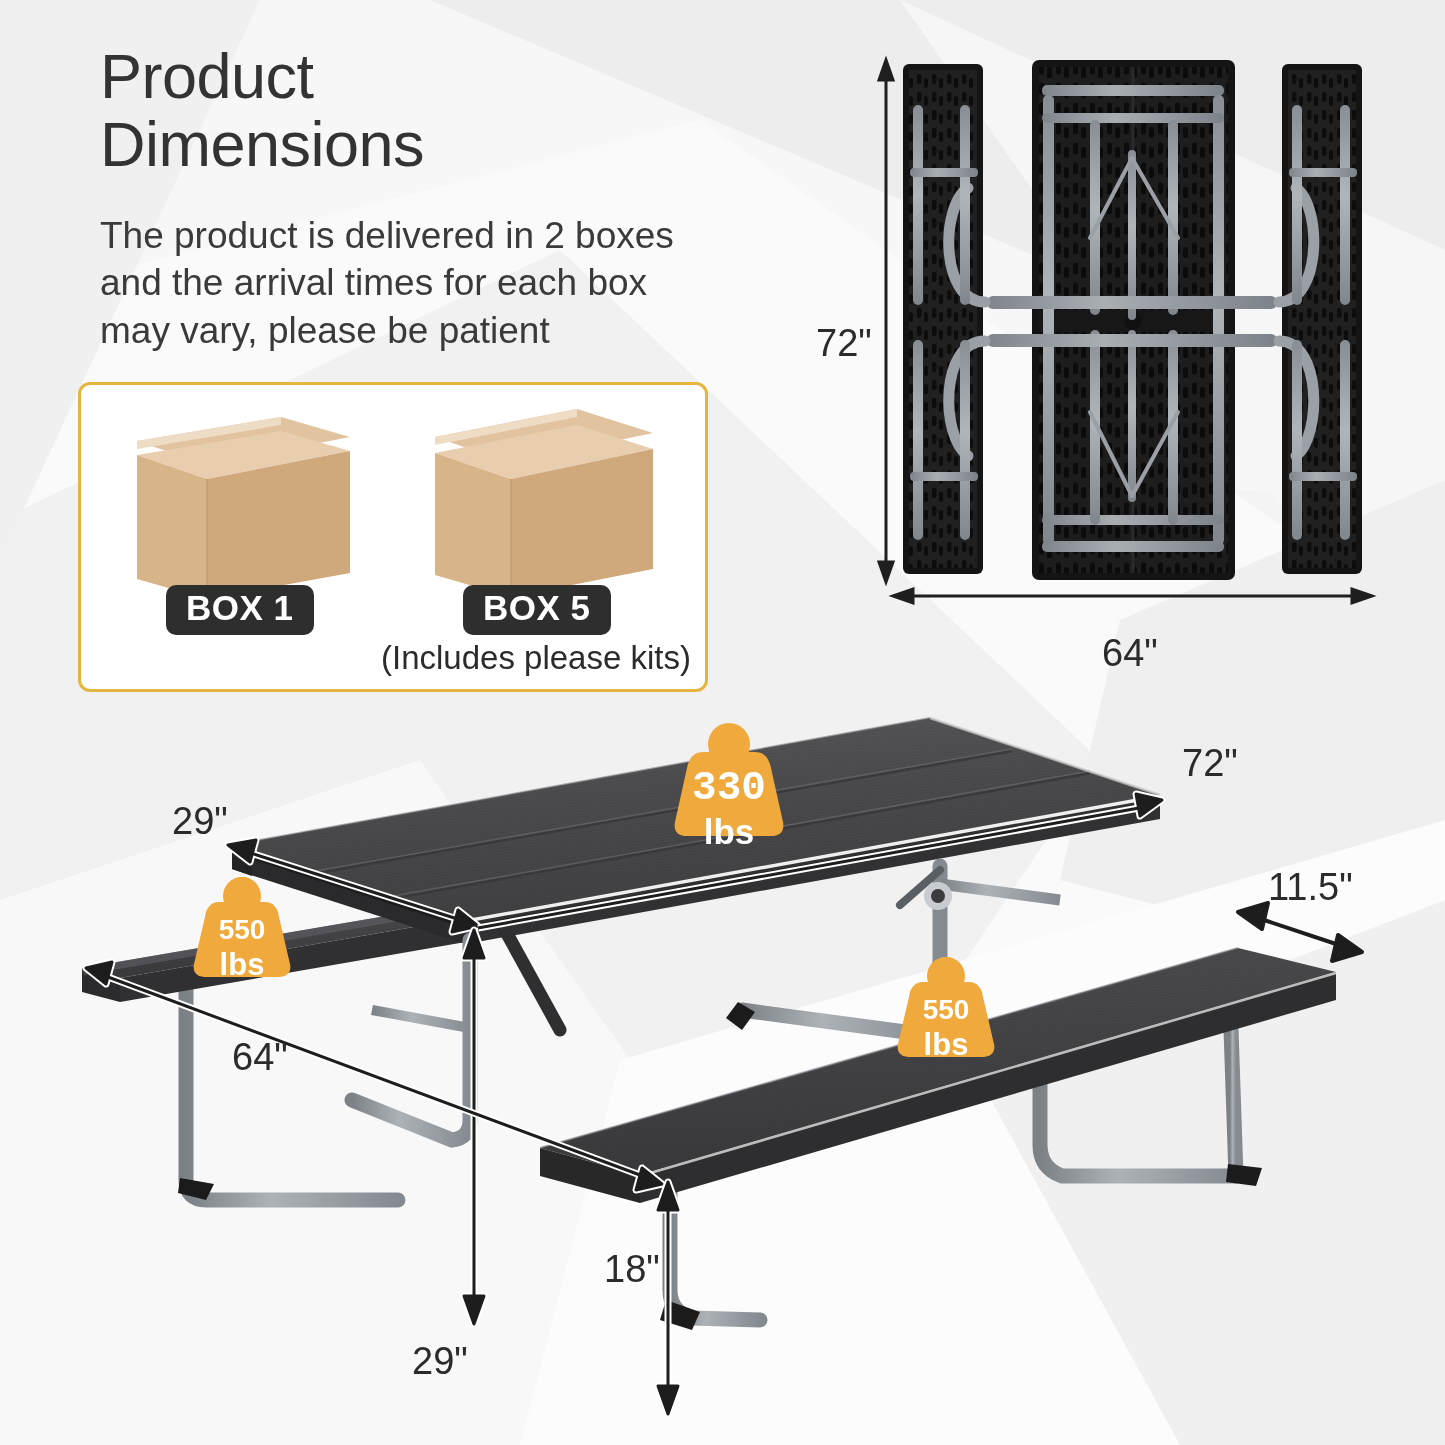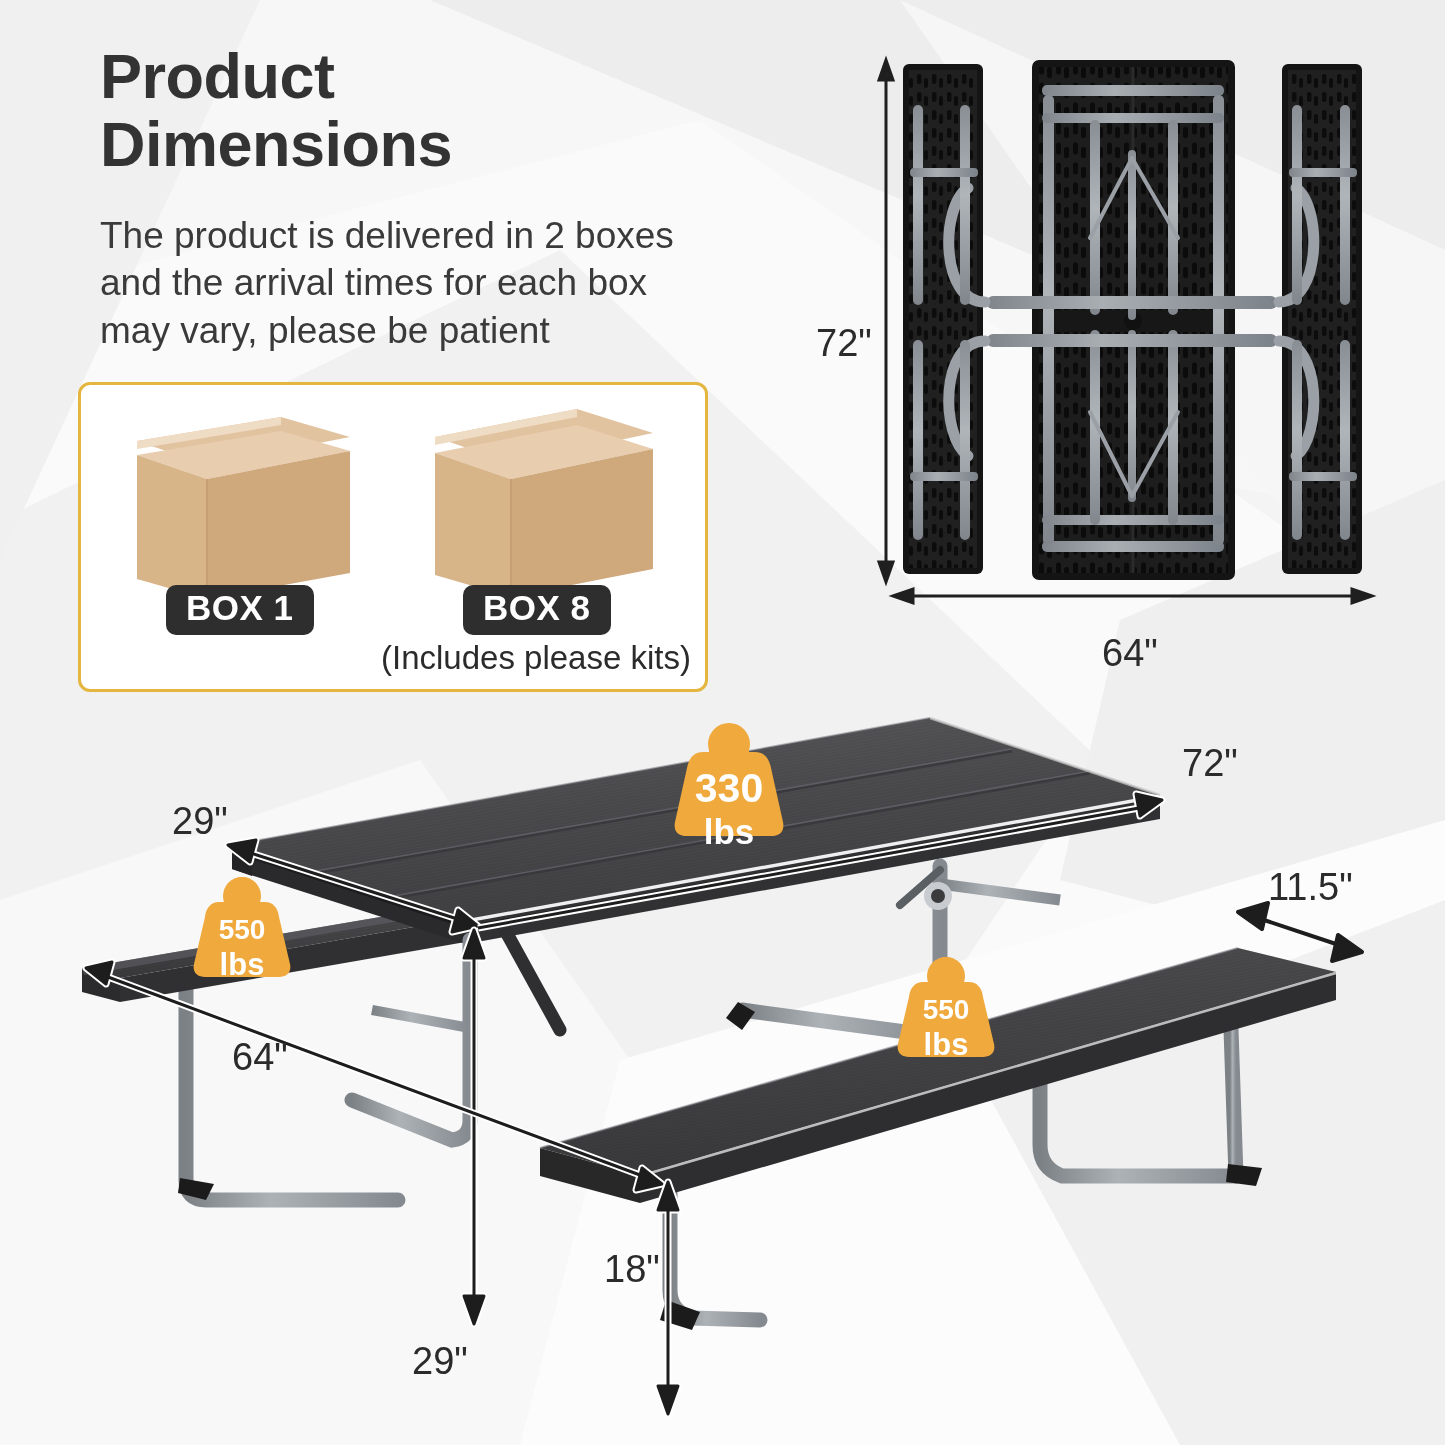--- a/index.html
+++ b/index.html
@@ -18,21 +18,21 @@
   .bg-svg { position: absolute; inset: 0; width: 1445px; height: 1445px; }
 
   
   .title {
     position: absolute;
     left: 100px;
     top: 42px;
     width: 640px;
     font-size: 63px;
     line-height: 1.08;
-    font-weight: 700;
+    font-weight: 400;
     letter-spacing: -0.5px;
     color: #333333;
     white-space: pre-line;
   }
   .subtitle {
     position: absolute;
     left: 100px;
     top: 212px;
     width: 680px;
     font-size: 37px;
@@ -100,21 +100,21 @@
     font-size: 28px;
     padding-top: 44px;
   }
   .badge .unit {
     position: relative;
     display: block;
     font-size: 31px;
     padding-top: 5px;
   }
   .badge.big { width: 128px; }
-  .badge.big .num { font-size: 41px; padding-top: 50px; }
+  .badge.big .num { font-size: 41px; padding-top: 50px; font-family: Liberation Mono, monospace; }
   .badge.big .unit { font-size: 35px; }
 
   .layer { position: absolute; inset: 0; }
 </style>
 </head>
 <body>
 
 <div id="page">
 
   <svg class="bg-svg" viewBox="0 0 1445 1445">
@@ -155,21 +155,21 @@
         <polygon points="6,40 148,12 224,36 82,66" fill="#e2c3a0"></polygon>
         <polygon points="6,56 148,28 224,52 82,82" fill="#e8cdaf"></polygon>
         <polygon points="6,56 82,82 82,200 6,178" fill="#d8b489"></polygon>
         <polygon points="82,82 224,52 224,172 82,200" fill="#cfa87c"></polygon>
         <line x1="82" y1="82" x2="82" y2="200" stroke="#c09a70" stroke-width="1.4"></line>
         <polygon points="6,40 148,12 148,20 6,48" fill="#efdcc4"></polygon>
       </svg>
     </div>
 
     <div class="box-label" style="left:85px; top:200px;">BOX 1</div>
-    <div class="box-label" style="left:382px; top:200px;">BOX 8</div>
+    <div class="box-label" style="left:382px; top:200px;">BOX 5</div>
     <div class="box-note" style="left:300px; top:254px;">(Includes please kits)</div>
   </div>
 
   <svg class="layer" viewBox="0 0 1445 1445">
     <defs>
       <pattern id="ribs" width="17" height="20" patternUnits="userSpaceOnUse">
         <rect width="17" height="20" fill="#1d1d1d"></rect>
         <rect x="2" y="2.5" width="5" height="12" rx="2" fill="#0b0b0b"></rect>
         <rect x="10" y="7" width="5" height="11" rx="2" fill="#0b0b0b"></rect>
       </pattern>

